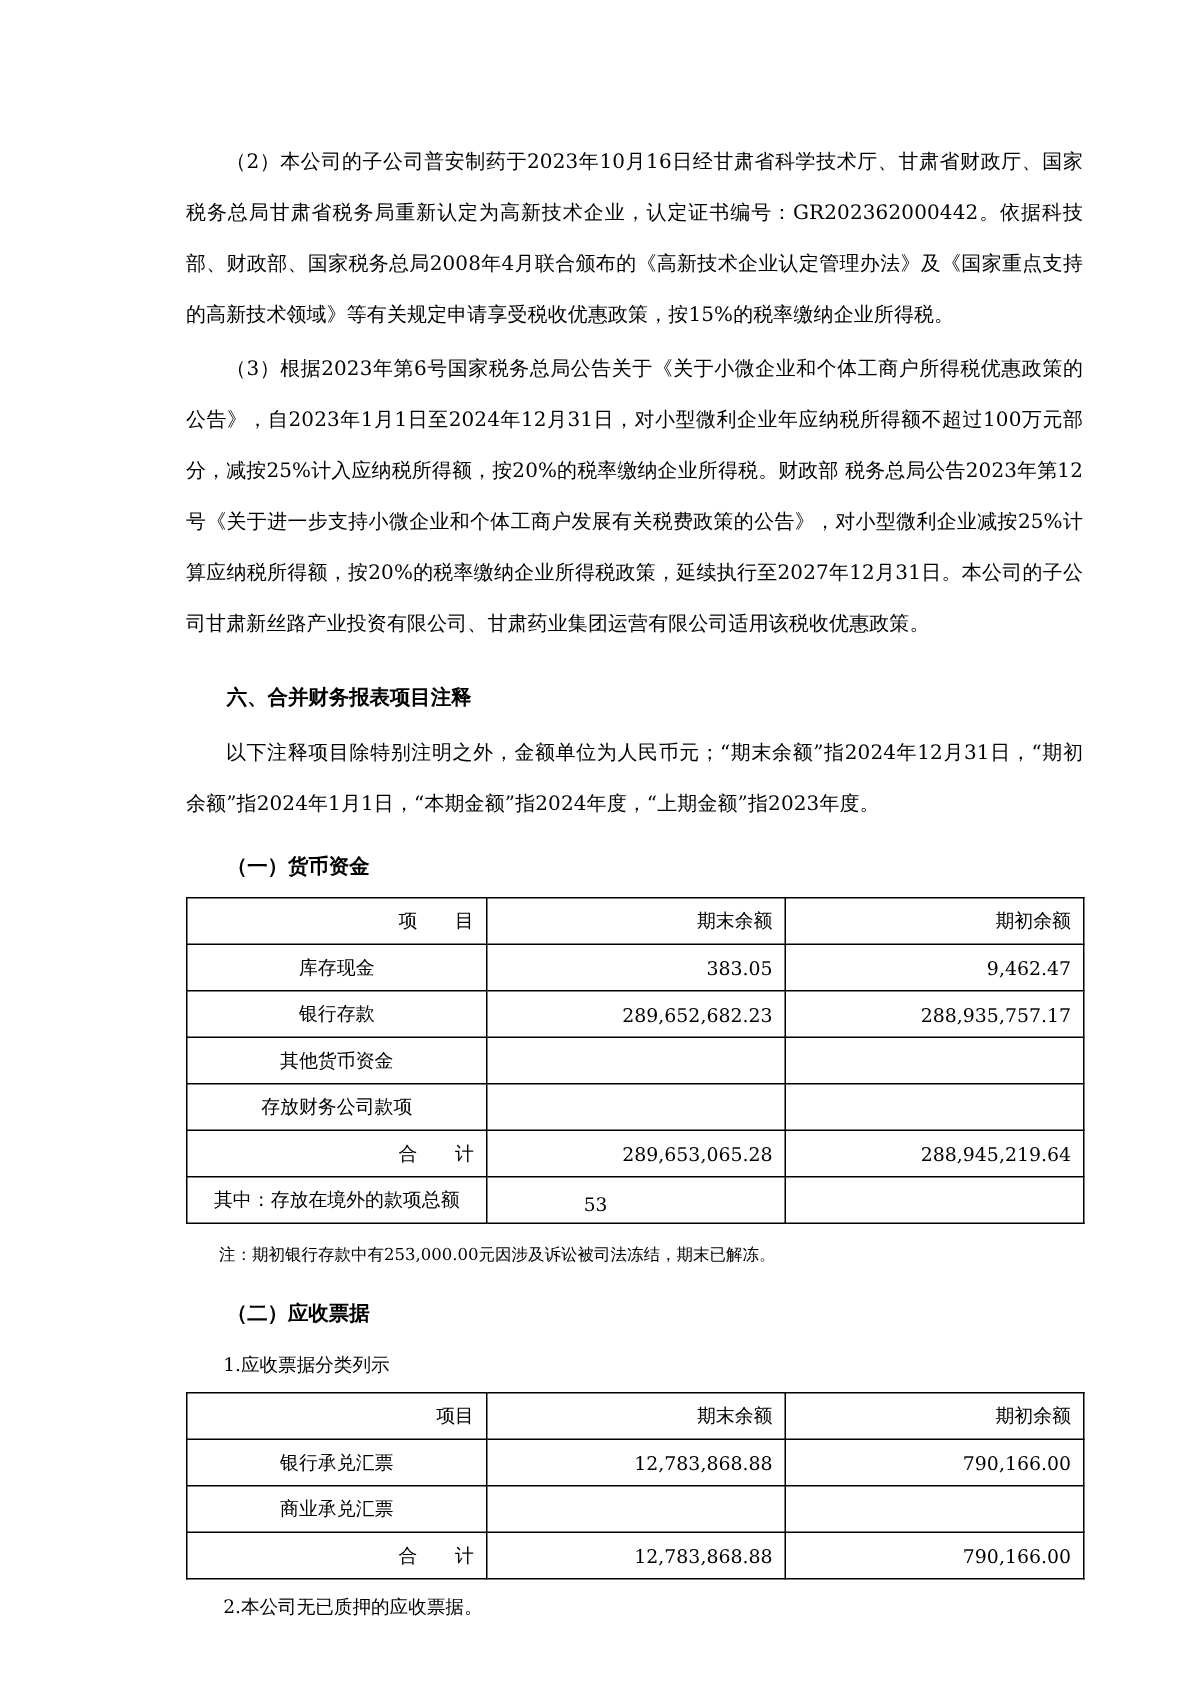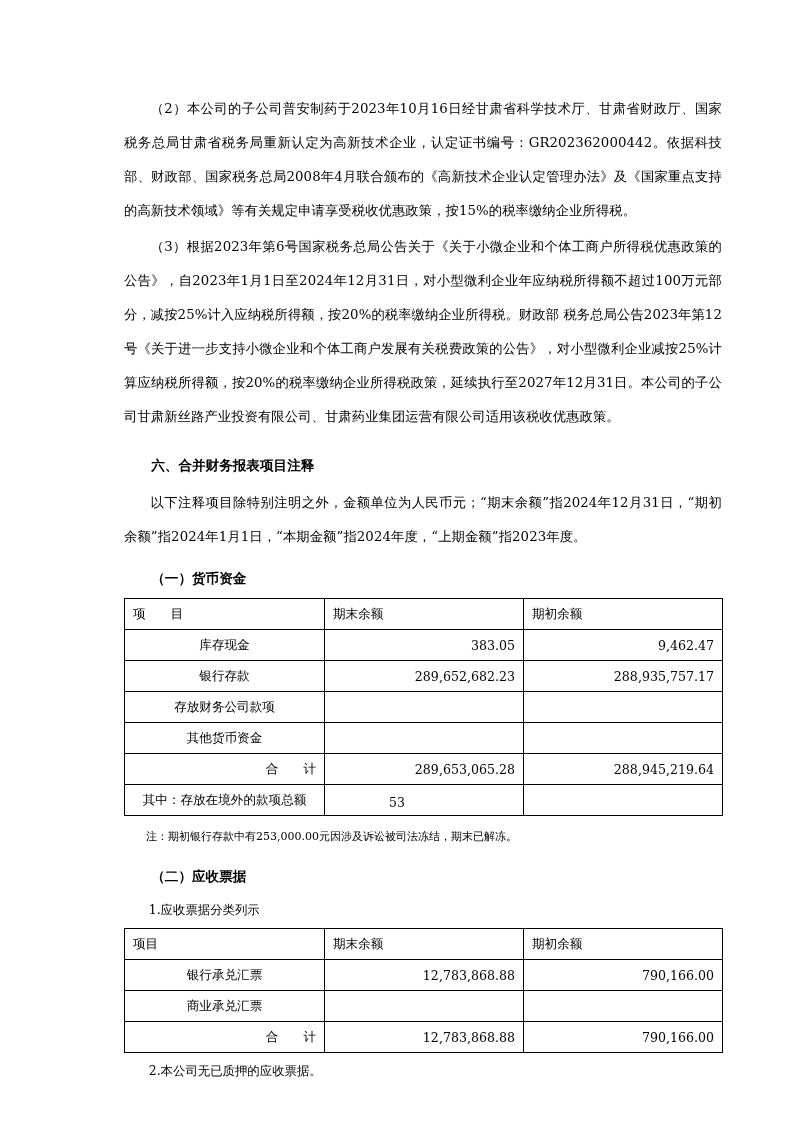--- a/index.html
+++ b/index.html
@@ -71,21 +71,21 @@
   table.fin col.c3 { width: 199px; }
   table.fin th, table.fin td {
     border: 1px solid #000000;
     height: 31px;
     padding: 0 8px;
     box-sizing: border-box;
     font-weight: normal;
     vertical-align: middle;
   }
   table.fin thead th {
-    text-align: left;
+    text-align: right;
   }
   table.fin td.label {
     text-align: center;
     margin-top: 24px;
   }
   table.fin td.num {
     text-align: right;
   }
   table.fin td.center {
     text-align: right;
@@ -131,26 +131,26 @@
           <td class="label">库存现金</td>
           <td class="num">383.05</td>
           <td class="num">9,462.47</td>
         </tr>
         <tr>
           <td class="label">银行存款</td>
           <td class="num">289,652,682.23</td>
           <td class="num">288,935,757.17</td>
         </tr>
         <tr>
+          <td class="label">其他货币资金</td>
+          <td class="num"></td>
+          <td class="num"></td>
+        </tr>
+        <tr>
           <td class="label">存放财务公司款项</td>
-          <td class="num"></td>
-          <td class="num"></td>
-        </tr>
-        <tr>
-          <td class="label">其他货币资金</td>
           <td class="num"></td>
           <td class="num"></td>
         </tr>
         <tr>
           <td class="center">合　　计</td>
           <td class="num">289,653,065.28</td>
           <td class="num">288,945,219.64</td>
         </tr>
         <tr>
           <td class="label">其中：存放在境外的款项总额</td>

